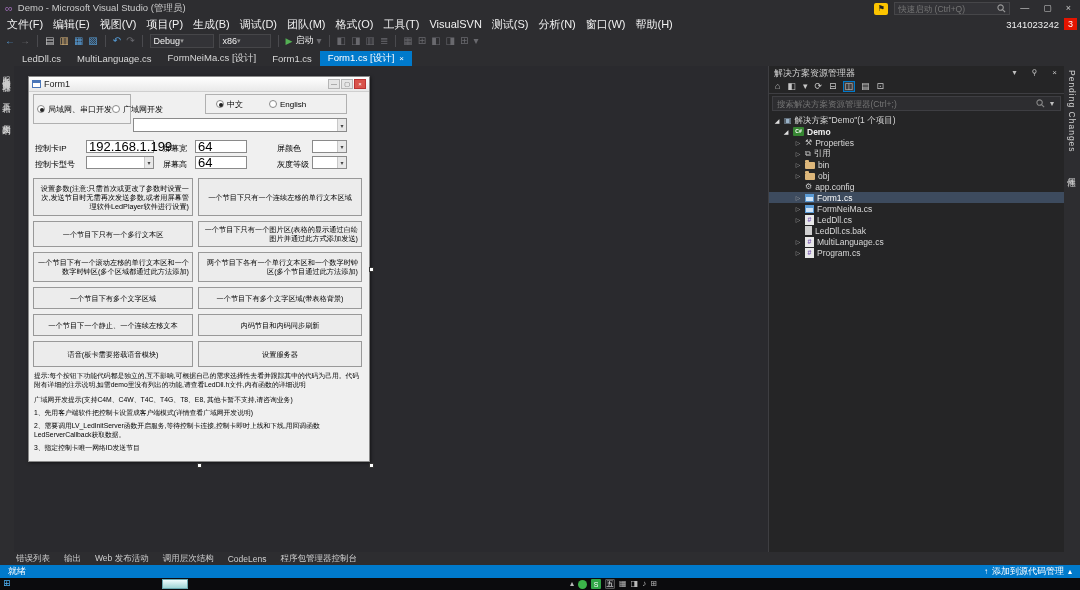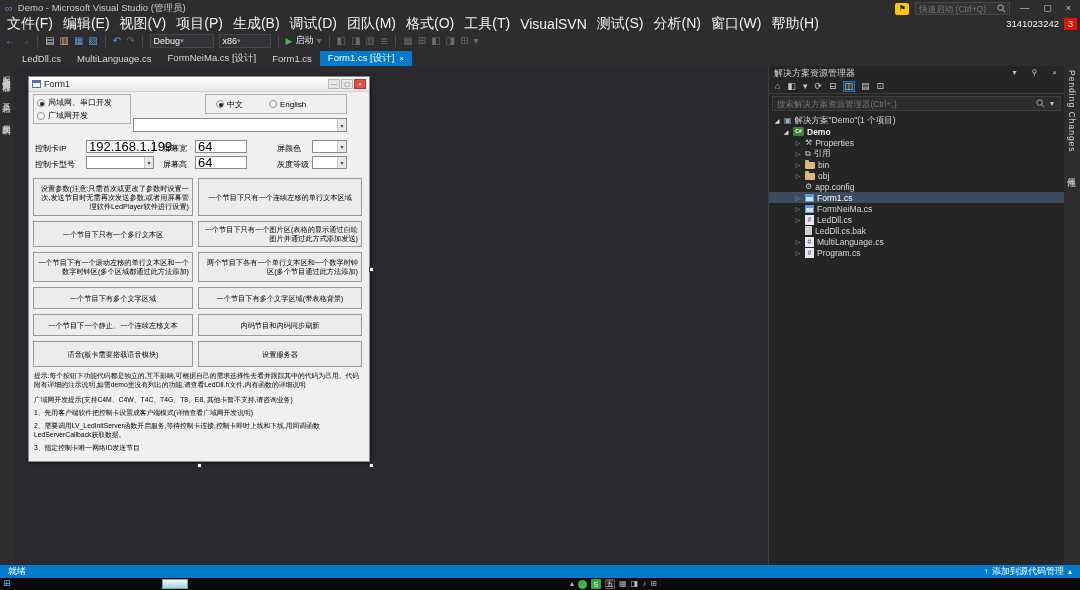--- a/index.html
+++ b/index.html
@@ -6,28 +6,28 @@
   html,body{width:1080px;height:590px;overflow:hidden}
   body{font-family:"Liberation Sans","DejaVu Sans",sans-serif;background:#1a1a1a}
   .screen{position:relative;width:1080px;height:590px;background:#2d2d30;display:flex;flex-direction:column;overflow:hidden}
 
   
   .titlebar{height:17px;display:flex;align-items:center;gap:5px;padding:0 5px;flex:0 0 auto}
   .vs-logo{color:#9b6bb3;font-size:11px;line-height:1}
   .title-text{font-size:9.5px;color:#cccccc;white-space:nowrap}
   .tb-right{margin-left:auto;display:flex;align-items:center;gap:6px}
   .flag-btn{width:14px;height:12px;background:#fdc500;border-radius:2px;display:flex;align-items:center;justify-content:center;font-size:8px;color:#222;line-height:1}
-  .quick-launch{width:95px;height:13px;background:#333337;border:1px solid #464649;display:flex;align-items:center;padding:0 3px;gap:3px}
+  .quick-launch{width:116px;height:13px;background:#333337;border:1px solid #464649;display:flex;align-items:center;padding:0 3px;gap:3px}
   .quick-launch input{flex:1;background:transparent;border:0;outline:0;font-size:8.5px;color:#999;font-family:inherit;min-width:0}
   .win-btn{font-size:9px;color:#c8c8c8;padding:0 4px;line-height:1}
 
   
   .menubar{height:14px;display:flex;align-items:center;padding:0 2px;flex:0 0 auto}
-  .menu-item{font-size:14px;color:#f1f1f1;padding:0 5px;white-space:nowrap}
-  .menu-right{margin-left:auto;display:flex;gap:5px;padding-right:1px}
+  .menu-item{font-size:11px;color:#f1f1f1;padding:0 5px;white-space:nowrap}
+  .menu-right{margin-left:auto;display:flex;align-items:center;gap:5px;padding-right:1px}
   .account-id{font-size:9.5px;color:#f1f1f1}
   .notif-badge{min-width:13px;height:12px;background:#e51400;color:#fff;font-size:9px;display:flex;align-items:center;justify-content:center;padding:0 2px}
 
   
   .toolbar{height:19px;display:flex;align-items:center;padding:0 5px;gap:5px;flex:0 0 auto}
   .ti{font-size:10px;color:#c8c8c8;line-height:1}
   .ti.blue{color:#569cd6}.ti.yellow{color:#dcb67a}.ti.dim{color:#69696e}
   .tsep{width:1px;height:12px;background:#4a4a4e;margin:0 2px}
   .combo{height:14px;background:#333337;border:1px solid #464649;display:flex;align-items:center;font-size:9px;color:#f1f1f1;padding:0 3px;}
   .combo .arr{font-size:7px;color:#999}
@@ -51,21 +51,21 @@
   .form-window{position:absolute;left:14px;top:10px;width:342px;height:386px;background:#f0f0f0;border:1px solid #8a8a8a;box-shadow:1px 1px 3px rgba(0,0,0,.5)}
   .form-titlebar{height:15px;background:linear-gradient(#ffffff,#e9e9e9);display:flex;align-items:center;padding:0 3px;gap:3px;border-bottom:1px solid #cfcfcf}
   .form-icon{width:9px;height:8px;background:#fff;border:1px solid #4a76b8;border-top:3px solid #4a76b8;flex:0 0 auto}
   .form-title{font-size:9px;color:#222}
   .form-wbtns{margin-left:auto;display:flex;gap:1px}
   .fc-btn{width:12px;height:10px;background:#e6e6e6;border:1px solid #b5b5b5;font-size:6px;display:flex;align-items:center;justify-content:center;color:#555;line-height:1}
   .fc-btn.close{background:#d9534a;border-color:#b33;color:#fff}
   .form-body{position:relative;height:calc(100% - 15px);font-size:8px;color:#000;overflow:hidden}
 
   .grp{position:absolute;border:1px solid #b0b0b0}
-  .dev-group{left:4px;top:2px;width:98px;height:30px;display:flex;flex-direction:column;justify-content:space-around;padding:1px 3px}
+  .dev-group{left:4px;top:2px;width:98px;height:30px;display:flex;flex-direction:row;justify-content:space-around;padding:1px 3px}
   .lang-group{left:176px;top:2px;width:142px;height:20px;display:flex;align-items:center;gap:26px;padding:0 10px}
   .radio{display:flex;align-items:center;gap:3px;font-size:8px;white-space:nowrap}
   .radio .dot{width:8px;height:8px;border:1px solid #8a8a8a;border-radius:50%;background:#fff;position:relative;flex:0 0 auto}
   .radio.checked .dot::after{content:"";position:absolute;left:2px;top:2px;width:4px;height:4px;border-radius:50%;background:#222}
   .tb{position:absolute;background:#fff;border:1px solid #8a8a8a;font-size:13px;padding:0 2px;display:flex;align-items:center;height:13px}
   .dd{position:absolute;background:#fff;border:1px solid #8a8a8a;height:13px;display:flex;align-items:center}
   .dd .dd-val{flex:1}
   .dd .dd-arr{width:9px;height:100%;border-left:1px solid #c8c8c8;display:flex;align-items:center;justify-content:center;font-size:6px;color:#444;background:#e8e8e8}
   .lbl{position:absolute;font-size:8px;color:#000;white-space:nowrap}
 
@@ -421,20 +421,28 @@
         </div>
       </div>
     </div>
 
     <div class="right-strip">
       <span class="vtab">Pending Changes</span>
       <span class="vtab">属性</span>
     </div>
   </div>
 
+  <div class="bottom-tabs">
+    <span class="bt-item">错误列表</span>
+    <span class="bt-item">输出</span>
+    <span class="bt-item">Web 发布活动</span>
+    <span class="bt-item">调用层次结构</span>
+    <span class="bt-item">CodeLens</span>
+    <span class="bt-item">程序包管理器控制台</span>
+  </div>
 
   <div class="statusbar">
     <span>就绪</span>
     <div class="sb-right">
       <span class="sb-ic">↑</span>
       <span>添加到源代码管理</span>
       <span class="sb-ic">▴</span>
     </div>
   </div>
 

